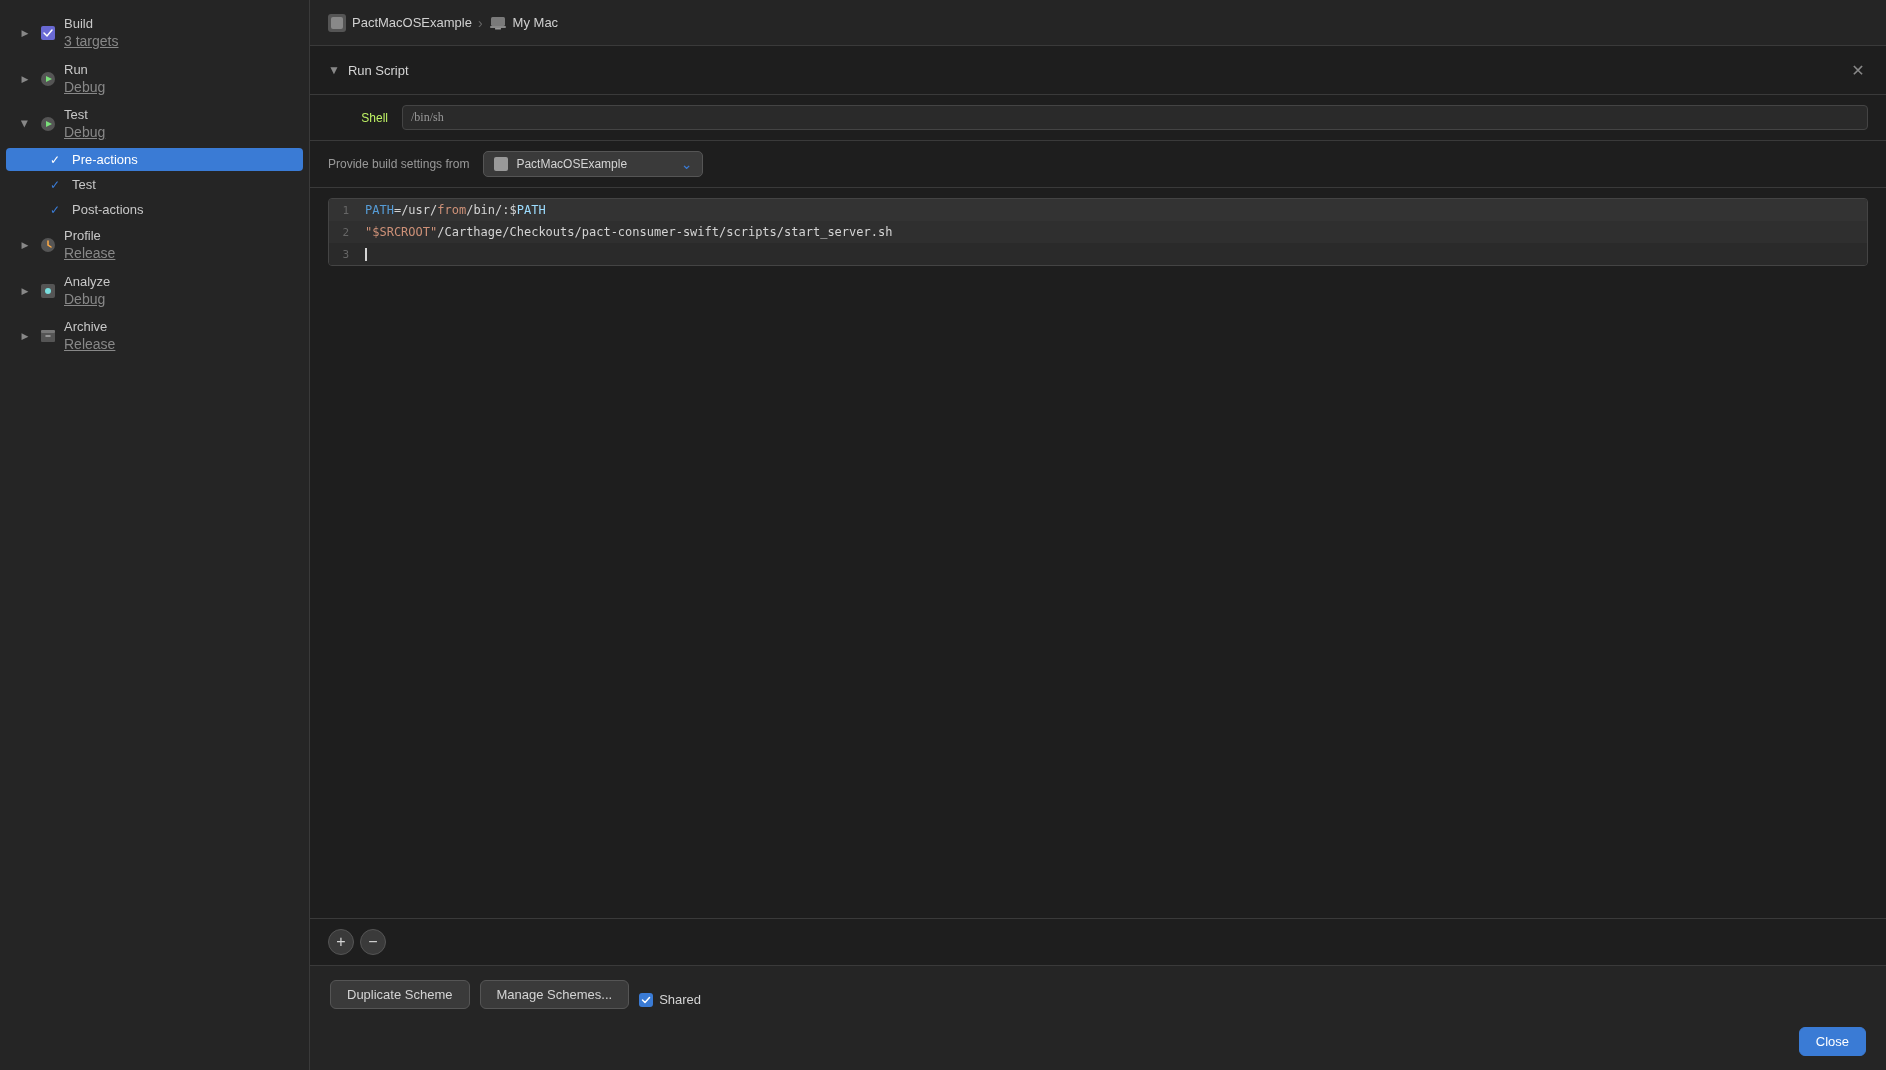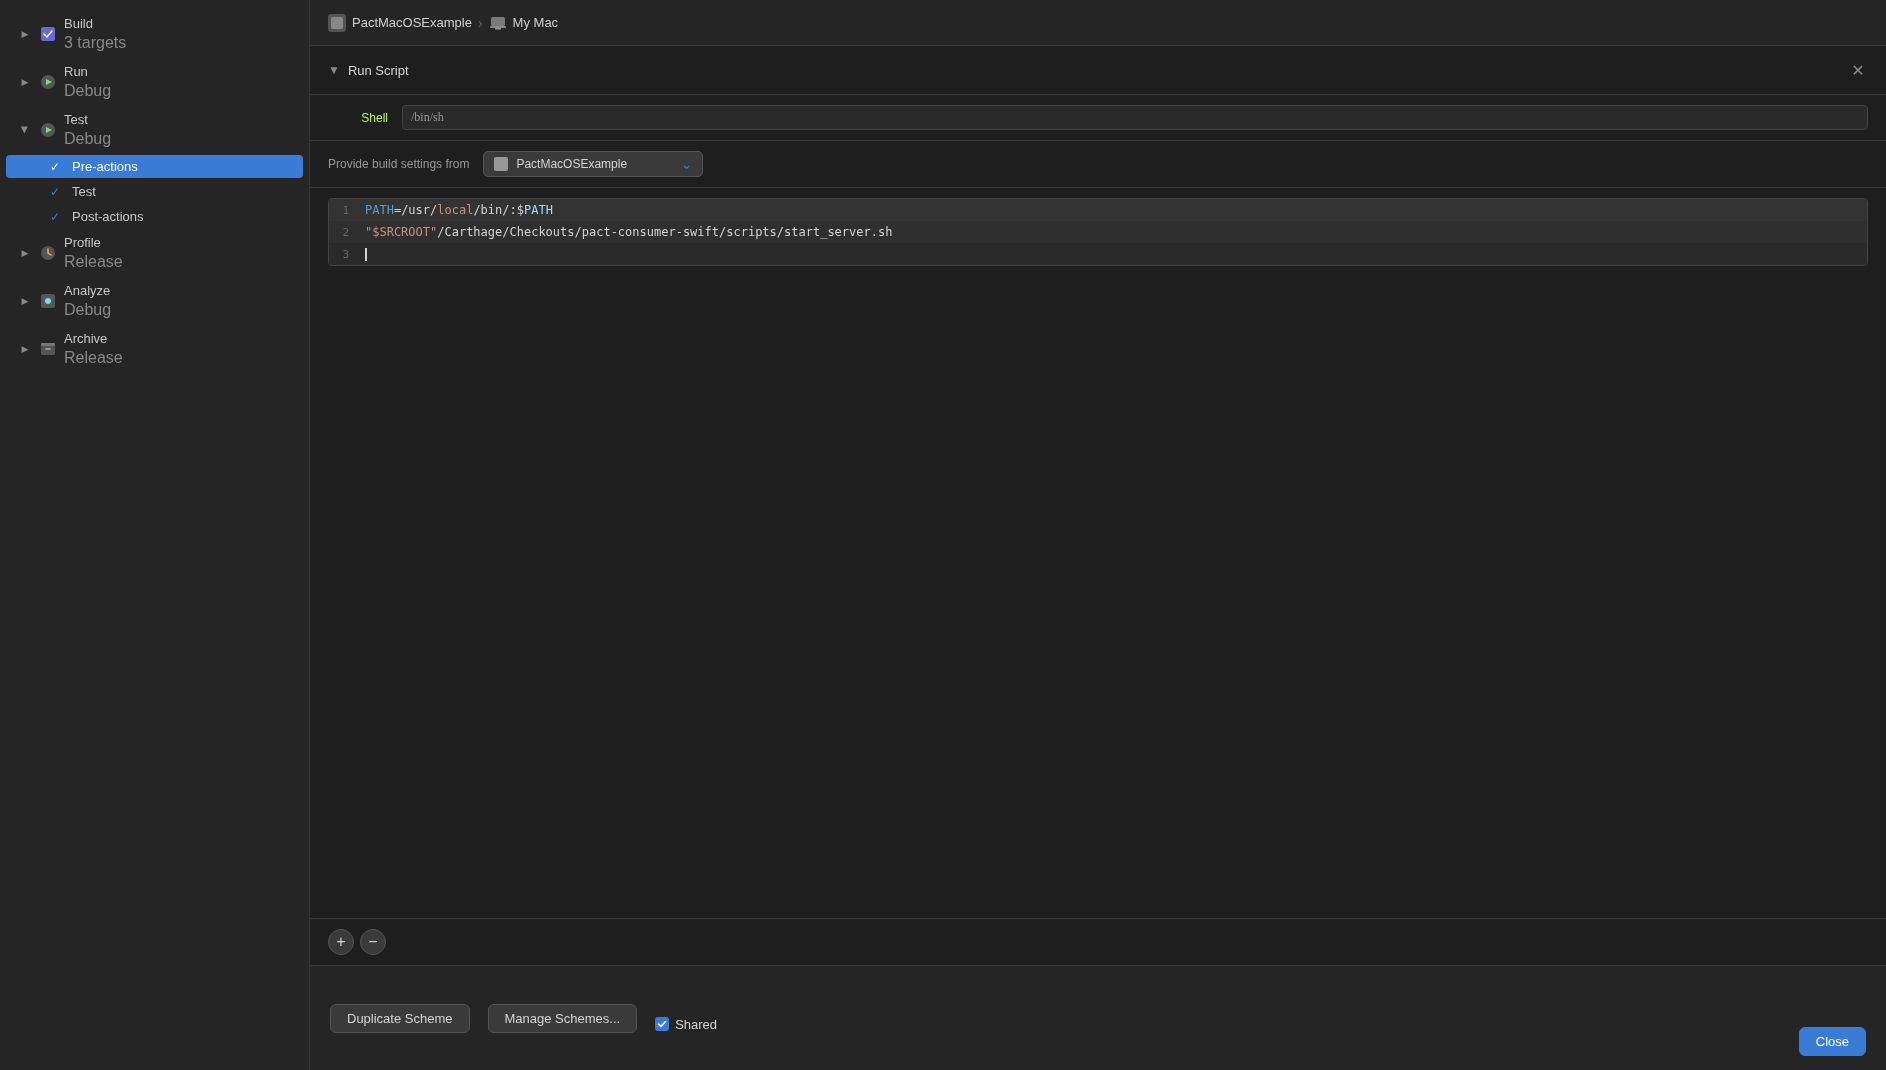--- a/index.html
+++ b/index.html
@@ -58,24 +58,25 @@
     }
 
     .sidebar-item .item-text { flex: 1; }
     .sidebar-item .item-title {
       font-weight: 400;
       font-size: 13px;
       display: block;
       line-height: 1.3;
     }
     .sidebar-item .item-subtitle {
-      font-size: 16px;
+      font-size: 14px;
       color: #888;
       display: block;
       line-height: 1.2;
+      text-decoration: underline;
     }
 
     .sub-item {
       display: flex;
       align-items: center;
       padding: 4px 12px 4px 44px;
       cursor: pointer;
       font-size: 13px;
       color: #c8c8c8;
       border-radius: 4px;
@@ -293,23 +294,23 @@
       display: flex; align-items: center; justify-content: center;
       cursor: pointer;
       color: #d4d4d4;
       font-size: 16px;
       line-height: 1;
     }
 
     
     .footer {
       display: flex;
-      align-items: center;
+      align-items: flex-start;
       padding: 14px 20px;
-      gap: 18px;
+      gap: 10px;
       border-top: 1px solid #3a3a3a;
       background: #252525;
     }
     .footer-spacer { flex: 1; }
     .footer-btn {
       padding: 6px 16px;
       border-radius: 6px;
       font-size: 13px;
       cursor: pointer;
       border: 1px solid #555;
@@ -482,21 +483,21 @@
       <div class="build-select">
         <div class="build-select-icon" style="background:#999; width:14px; height:14px; border-radius:2px;"></div>
         <span class="build-select-text">PactMacOSExample</span>
         <span class="build-select-arrow">⌄</span>
       </div>
     </div>
 
     <div class="code-editor">
       <div class="code-line">
         <span class="line-num">1</span>
-        <span class="line-content"><span class="code-keyword">PATH</span>=/usr/<span class="code-path">local</span>/bin/:$<span class="code-var">PATH</span></span>
+        <span class="line-content"><span class="code-keyword">PATH</span>=/usr/<span class="code-path">from</span>/bin/:$<span class="code-var">PATH</span></span>
       </div>
       <div class="code-line">
         <span class="line-num">2</span>
         <span class="line-content"><span class="code-string">"$SRCROOT"</span>/Carthage/Checkouts/pact-consumer-swift/scripts/start_server.sh</span>
       </div>
       <div class="code-line">
         <span class="line-num">3</span>
         <span class="line-content"><span class="code-cursor"></span></span>
       </div>
     </div>

